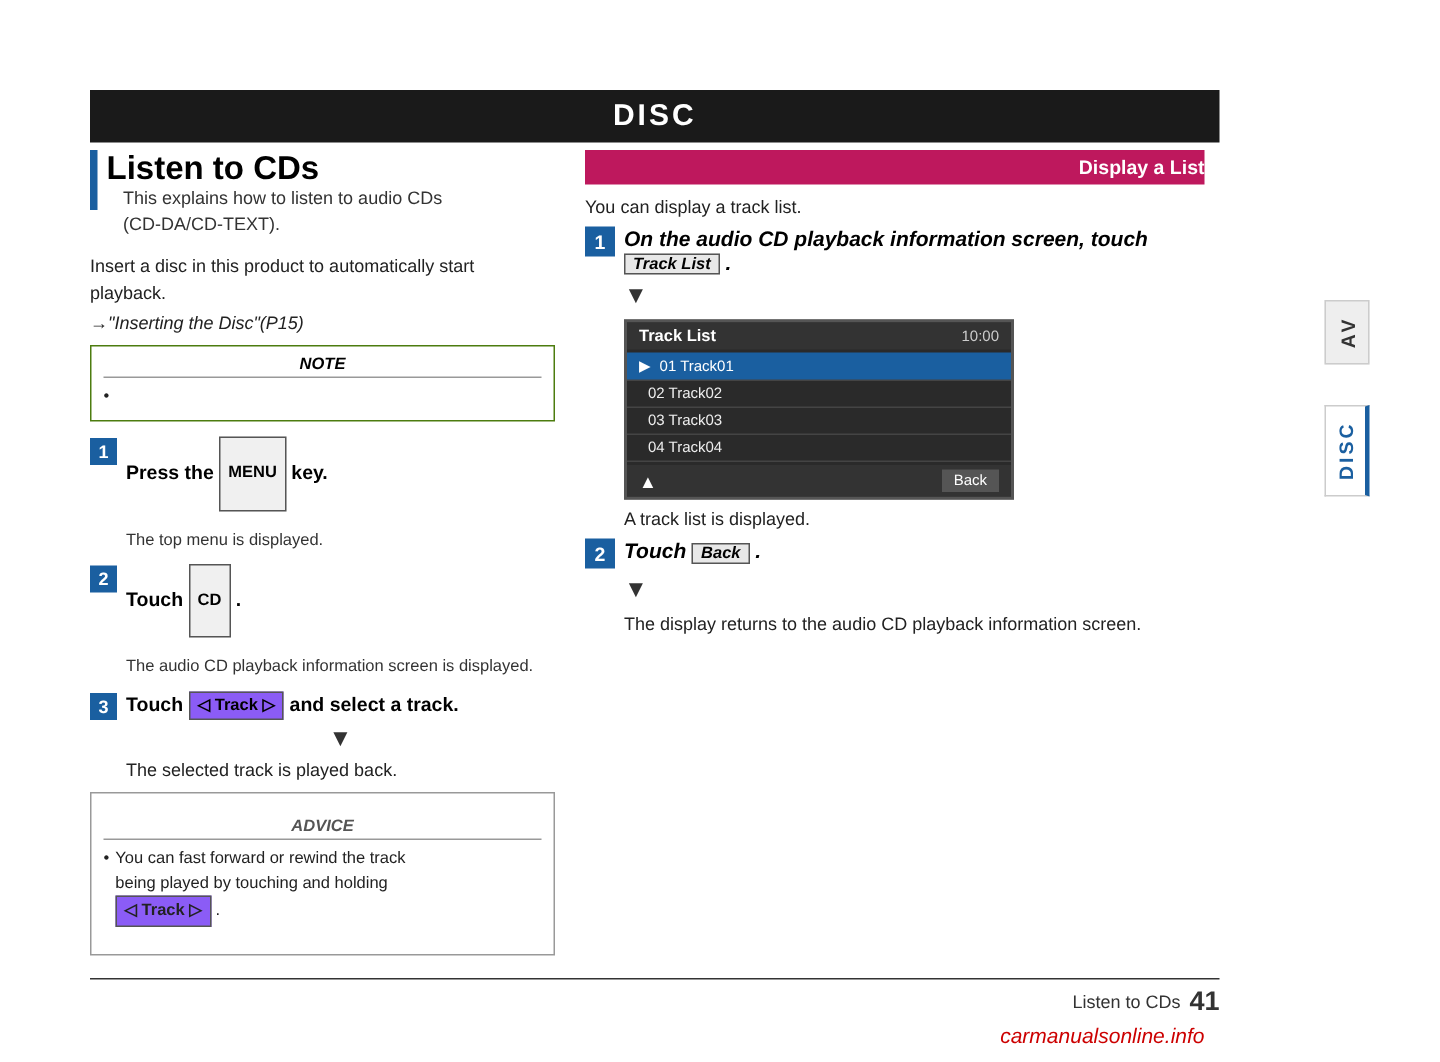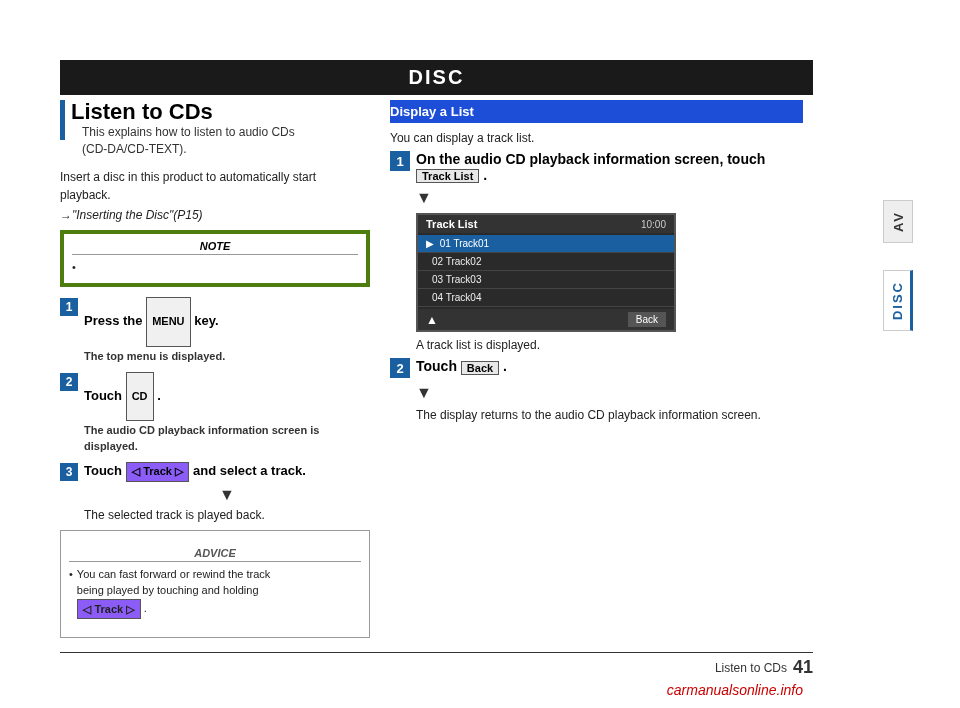--- a/index.html
+++ b/index.html
@@ -88,21 +88,21 @@
 
     .arrow-ref {
       font-size: 12px;
       color: #222;
       margin-bottom: 8px;
       font-style: italic;
     }
 
     
     .note-box {
-      border: 4px solid #4d7c0f;
+      border: 1px solid #4d7c0f;
       margin-bottom: 10px;
       padding: 6px 8px;
     }
     .note-box-title {
       font-size: 11px;
       font-weight: bold;
       text-align: center;
       border-bottom: 1px solid #999;
       margin-bottom: 4px;
       padding-bottom: 2px;
@@ -161,22 +161,21 @@
     }
     .step-main-text {
       font-size: 13px;
       font-weight: bold;
       line-height: 1.4;
     }
     .step-sub-text {
       font-size: 11px;
       color: #333;
       line-height: 1.4;
-      margin-top: 2px;
-      font-weight: bold;
+      margin-top: 12px;
     }
 
     
     .key-btn {
       display: inline-block;
       border: 1px solid #555;
       padding: 16px 5px;
       font-size: 11px;
       font-weight: bold;
       background: #f0f0f0;
@@ -202,23 +201,23 @@
 
     
     .selected-track-text {
       font-size: 12px;
       color: #222;
       margin-top: 4px;
     }
 
     
     .display-list-header {
-      background: #1d4ed8;
-      color: #fff;
-      text-align: left;
+      background: #be185d;
+      color: #fff;
+      text-align: right;
       font-size: 13px;
       font-weight: bold;
       padding: 4px 0;
       margin-bottom: 8px;
     }
 
     .you-can-text {
       font-size: 12px;
       color: #222;
       margin-bottom: 6px;
@@ -310,20 +309,21 @@
       height: 20px;
       display: flex;
       align-items: center;
       justify-content: center;
       margin-right: 6px;
       flex-shrink: 0;
     }
     .right-step-content {
       font-size: 14px;
       font-weight: bold;
+      font-style: italic;
     }
 
     
     .sidebar-av {
       position: absolute;
       right: 0;
       top: 200px;
       width: 30px;
       background: #eee;
       border: 1px solid #ccc;

